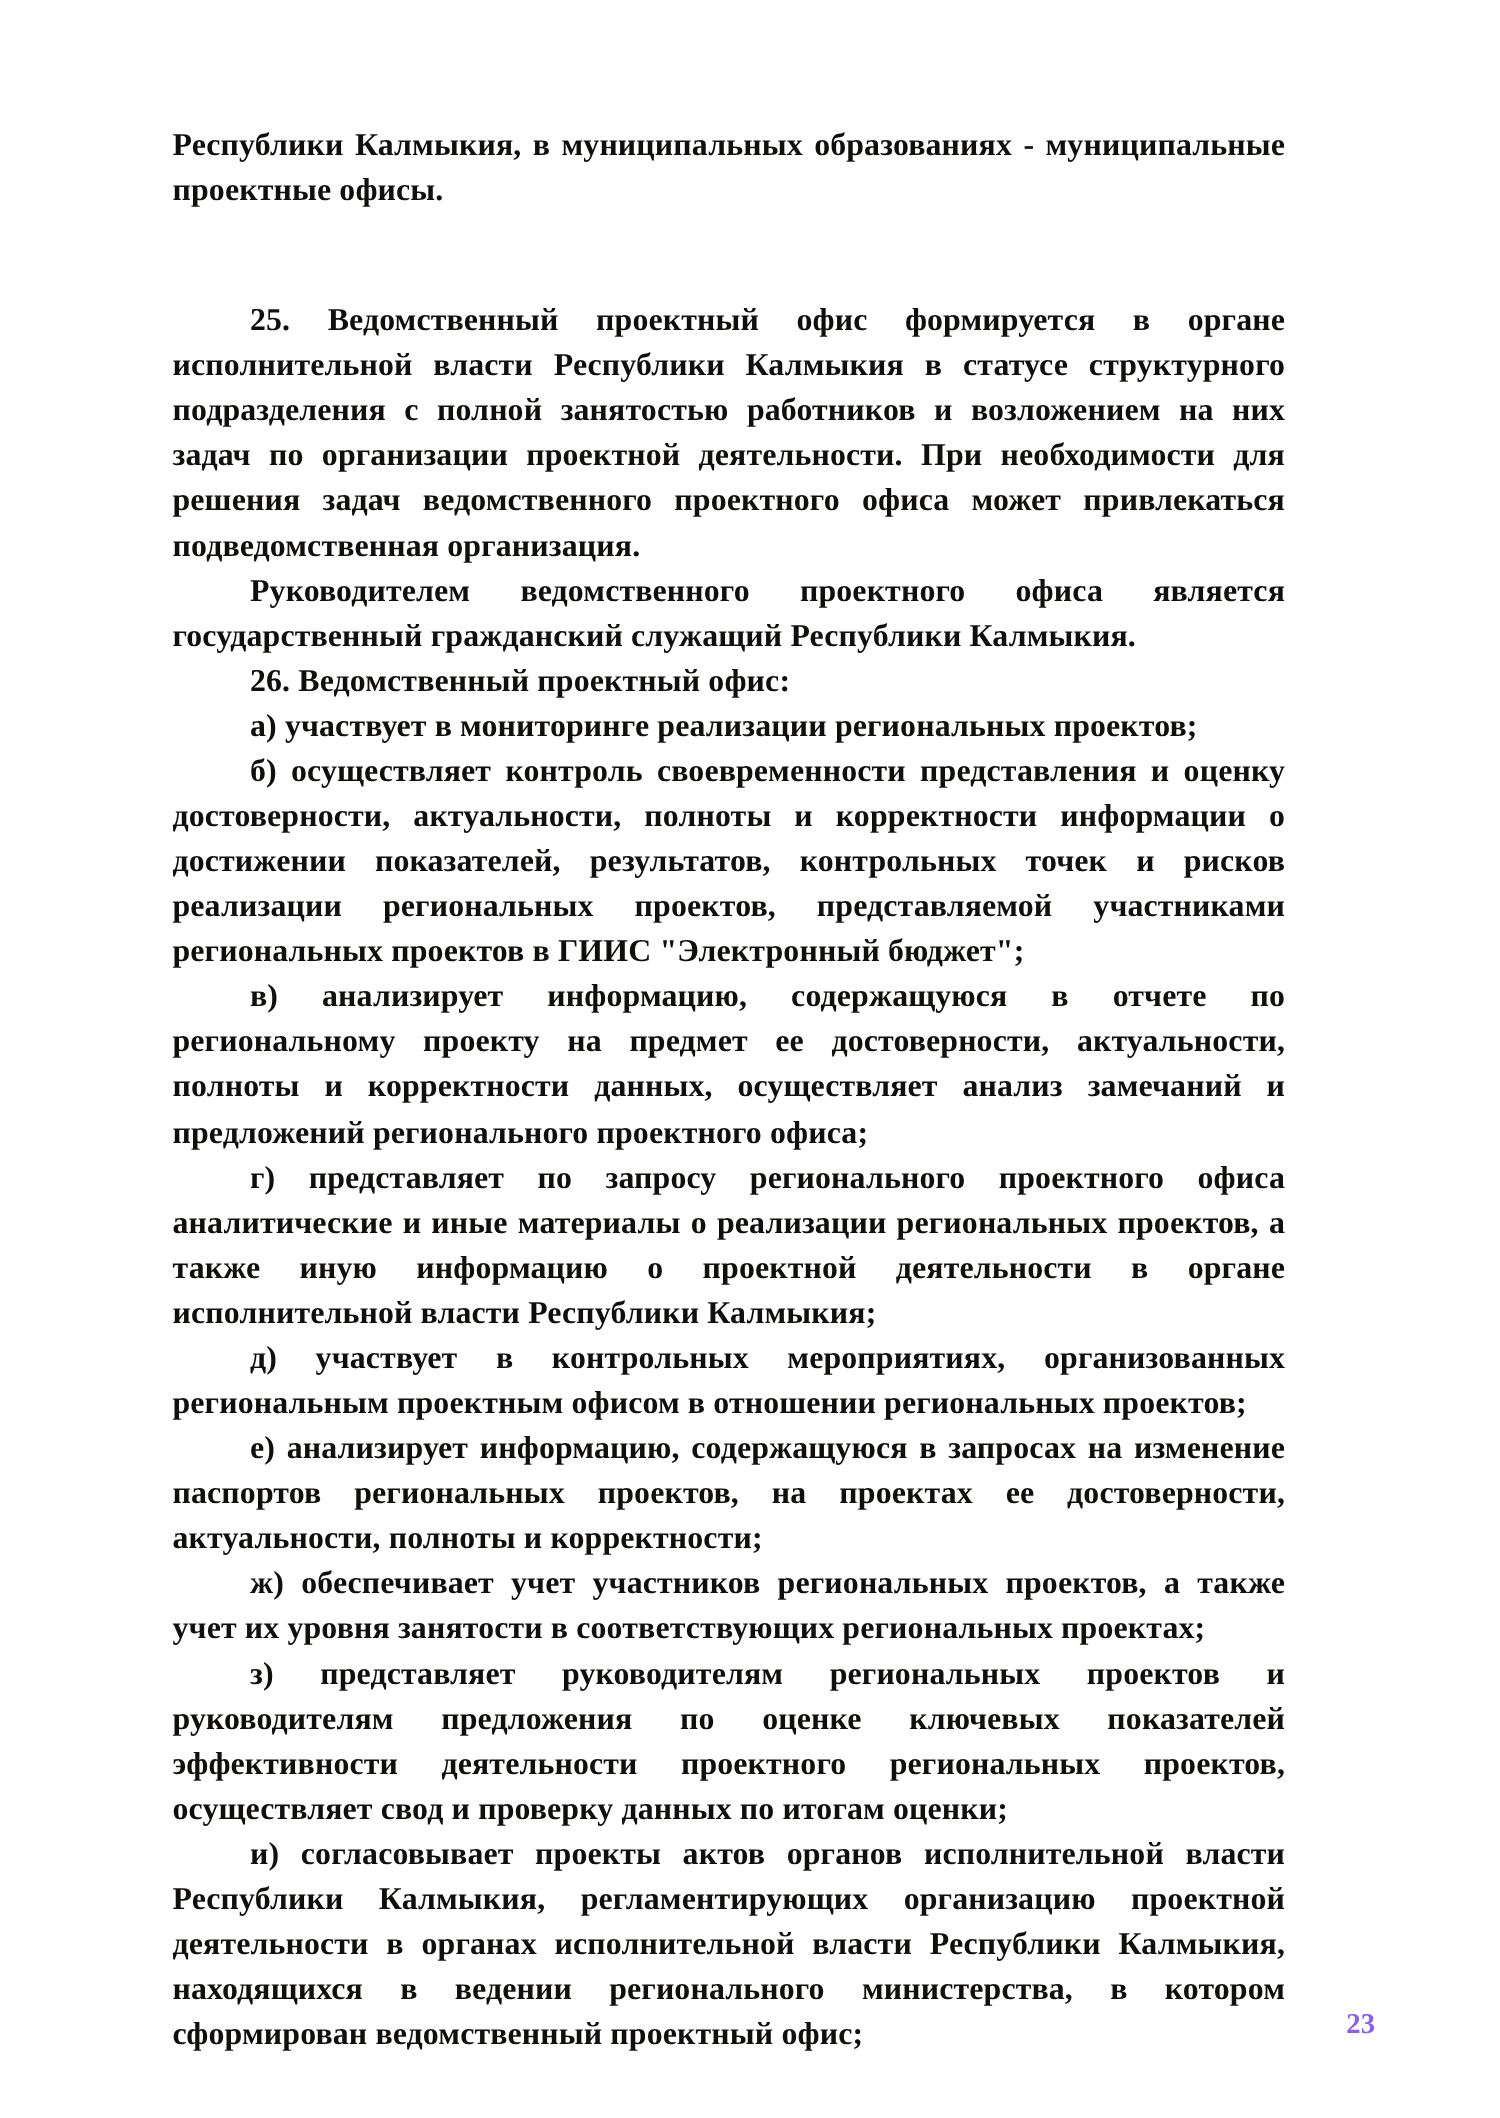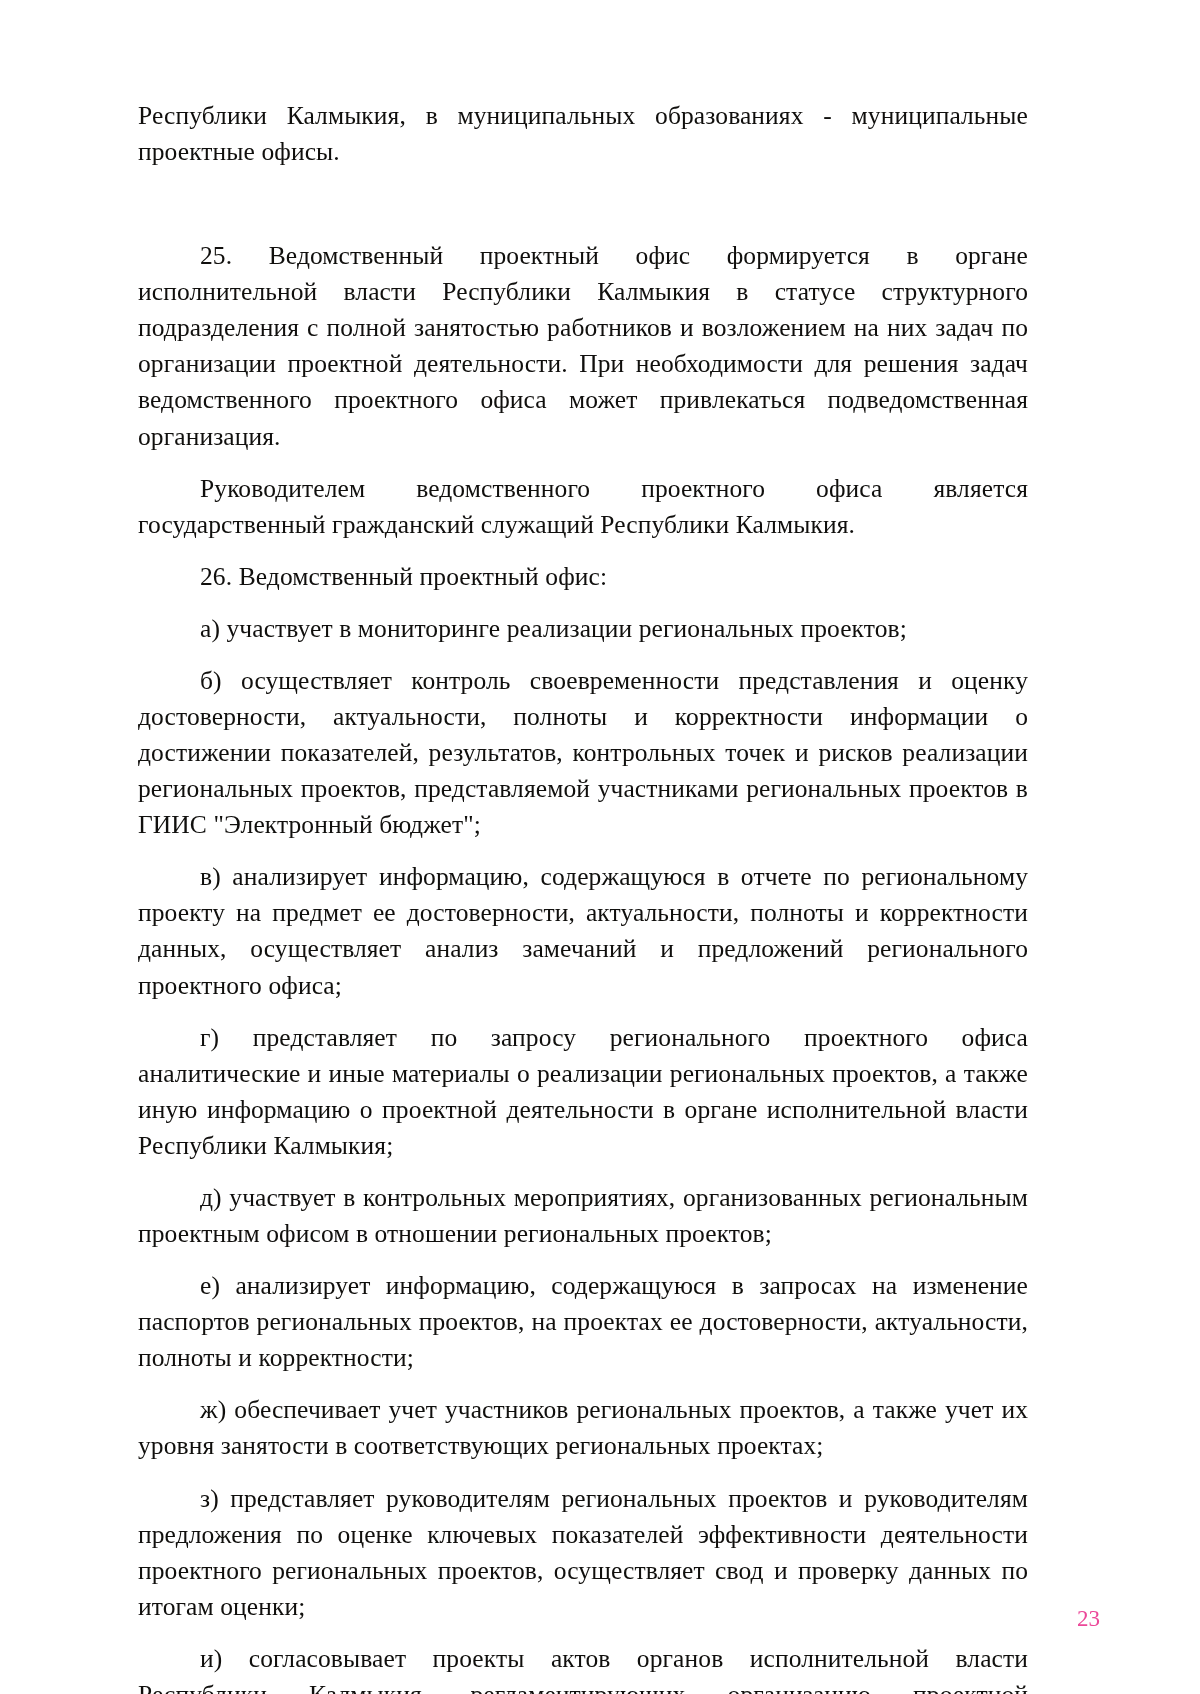--- a/index.html
+++ b/index.html
@@ -9,20 +9,21 @@
   }
   .page {
     position: relative;
     width: 1200px;
     height: 1694px;
     background: #ffffff;
     box-sizing: border-box;
     font-family: "Liberation Serif", "DejaVu Serif", serif;
     color: #100f0d;
     overflow: hidden;
+    font-weight: bold;
   }
   .content {
     position: absolute;
     left: 138px;
     top: 98px;
     width: 890px;
   }
   p {
     margin: 0;
     font-size: 25.5px;
@@ -36,28 +37,28 @@
   }
   p.indent {
     text-indent: 62px;
   }
   p.center {
     text-align: center;
     text-indent: 0;
   }
   .heading-gap-top { margin-top: 44px; }
   .heading-gap-bottom { margin-top: 68px; }
-  .para-gap { margin-top: 16px; }
+  .para-gap { margin-top: 0px; }
   .page-number {
     position: absolute;
     right: 100px;
     bottom: 62px;
     font-size: 23px;
     font-family: "Liberation Serif", "DejaVu Serif", serif;
-    color: #ec4899;
+    color: #8b5cf6;
   }
 </style>
 </head>
 <body>
 
 <div class="page">
   <div class="content">
 
     <p class="cont">Республики Калмыкия, в муниципальных образованиях - муниципальные проектные офисы.</p>
 

